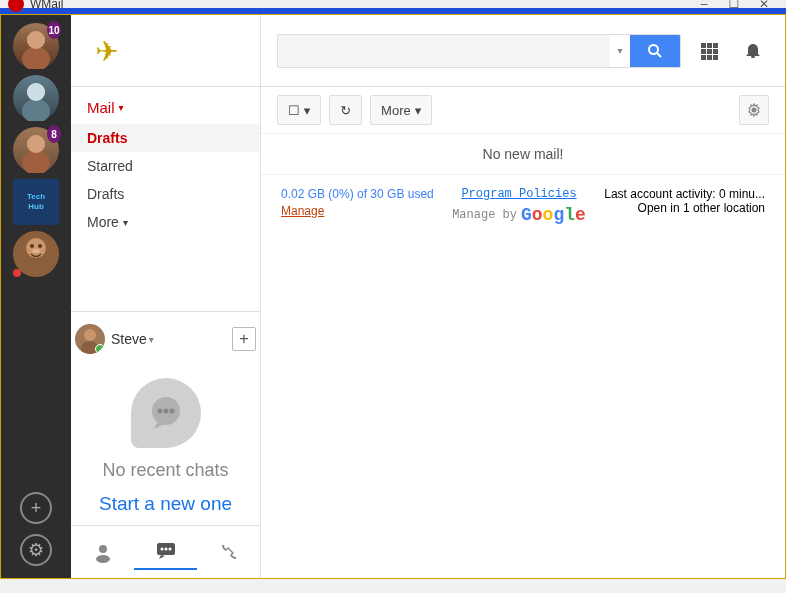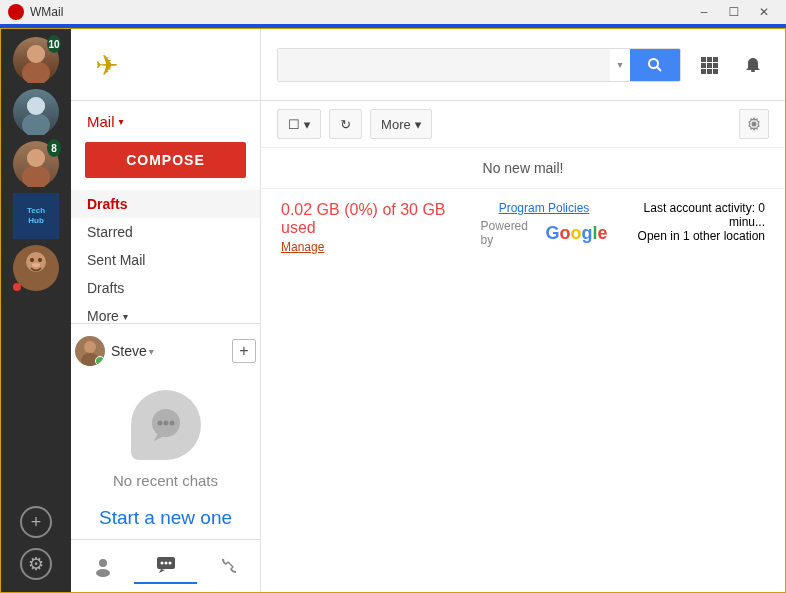--- a/index.html
+++ b/index.html
@@ -1,22 +1,22 @@
 <!DOCTYPE html>
 <html><head>
   <meta charset="utf-8">
   <style>
     * { margin: 0; padding: 0; box-sizing: border-box; }
     body { width: 786px; height: 593px; font-family: Arial, sans-serif; overflow: hidden; background: #f1f1f1; }
 
     
     .title-bar {
-      height: 28px;
+      height: 14px;
       background: #f0f0f0;
-      border-bottom: 4px solid #1d4ed8;
+      border-bottom: 6px solid #1d4ed8;
       display: flex;
       align-items: center;
       padding: 0 8px;
       user-select: none;
     }
     .title-bar-icon { width: 16px; height: 16px; background: #c00; border-radius: 50%; margin-right: 6px; display: flex; align-items: center; justify-content: center; }
     .title-bar-text { font-size: 12px; color: #333; flex: 1; }
     .title-bar-controls { display: flex; gap: 2px; }
     .title-bar-btn { width: 28px; height: 20px; border: none; background: transparent; cursor: pointer; font-size: 12px; display: flex; align-items: center; justify-content: center; color: #555; }
 
@@ -57,21 +57,21 @@
       align-items: center;
       justify-content: flex-start;
       font-size: 14px;
       font-weight: bold;
       color: white;
     }
     .badge {
       position: absolute;
       top: -2px;
       right: -2px;
-      background: #14532d;
+      background: #701a75;
       color: white;
       font-size: 10px;
       font-weight: bold;
       width: 14px;
       height: 18px;
       border-radius: 50%;
       display: flex;
       align-items: center;
       justify-content: center;
     }
@@ -207,21 +207,21 @@
     .chat-bubble-icon {
       width: 70px;
       height: 70px;
       background: #d0d0d0;
       border-radius: 50% 50% 50% 8px;
       display: flex;
       align-items: center;
       justify-content: center;
       margin-bottom: 12px;
     }
-    .no-chats-text { font-size: 15px; color: #888; margin-bottom: 18px; }
+    .no-chats-text { font-size: 18px; color: #888; margin-bottom: 12px; }
     .start-new-link { font-size: 19px; color: #1a73e8; cursor: pointer; text-decoration: none; }
 
     
     .chat-bottom-tabs {
       display: flex;
       border-top: 1px solid #e0e0e0;
       padding: 8px 0;
       margin-top: auto;
     }
     .chat-tab {
@@ -338,23 +338,23 @@
       color: #555;
       border-bottom: 1px solid #f0f0f0;
     }
     .mail-footer {
       display: flex;
       width: 100%;
       padding: 12px 20px;
       justify-content: space-between;
       align-items: flex-start;
     }
-    .storage-info { font-size: 16px; color: #ef4444; }
+    .storage-info { font-size: 12px; color: #3b82f6; }
     .storage-link { color: #c2410c; cursor: pointer; text-decoration: underline; font-size: 12px; }
-    .google-info { display: flex; flex-direction: column; align-items: center; }
+    .google-info { display: flex; flex-direction: column; align-items: center; font-family: Liberation Mono, monospace; }
     .program-link { color: #1a73e8; font-size: 12px; cursor: pointer; text-decoration: underline; }
     .powered-by { display: flex; align-items: center; gap: 4px; font-size: 12px; color: #888; margin-top: 4px; }
     .google-logo { font-size: 18px; font-weight: bold; }
     .g-blue { color: #4285f4; }
     .g-red { color: #ea4335; }
     .g-yellow { color: #fbbc05; }
     .g-blue2 { color: #4285f4; }
     .g-green { color: #34a853; }
     .g-red2 { color: #ea4335; }
     .account-info { font-size: 12px; color: #000000; text-align: right; }
@@ -460,31 +460,27 @@
     </div>
 
     <div class="nav-section">
       
       <div class="mail-header">
         <span>Mail</span>
         <span class="arrow">▾</span>
       </div>
 
       
-      <button class="compose-btn">COMPOSE</button>
 
       
       <div class="nav-item active">
         <span>Drafts</span>
       </div>
       <div class="nav-item">
         <span>Starred</span>
-      </div>
-      <div class="nav-item">
-        <span>Sent Mail</span>
       </div>
       <div class="nav-item">
         <span>Drafts</span>
       </div>
       <div class="nav-more">
         <span>More</span>
         <span class="arrow">▾</span>
       </div>
     </div>
 
@@ -602,21 +598,21 @@
     <div class="mail-body">
       <div class="no-new-mail">No new mail!</div>
       <div class="mail-footer">
         <div>
           <div class="storage-info">0.02 GB (0%) of 30 GB used</div>
           <a class="storage-link">Manage</a>
         </div>
         <div class="google-info">
           <a class="program-link">Program Policies</a>
           <div class="powered-by">
-            <span>Powered by</span>
+            <span>Manage by</span>
             <span class="google-logo">
               <span class="g-blue">G</span><span class="g-red">o</span><span class="g-yellow">o</span><span class="g-blue2">g</span><span class="g-green">l</span><span class="g-red2">e</span>
             </span>
           </div>
         </div>
         <div class="account-info">
           <div>Last account activity: 0 minu...</div>
           <div>Open in 1 other location</div>
         </div>
       </div>

